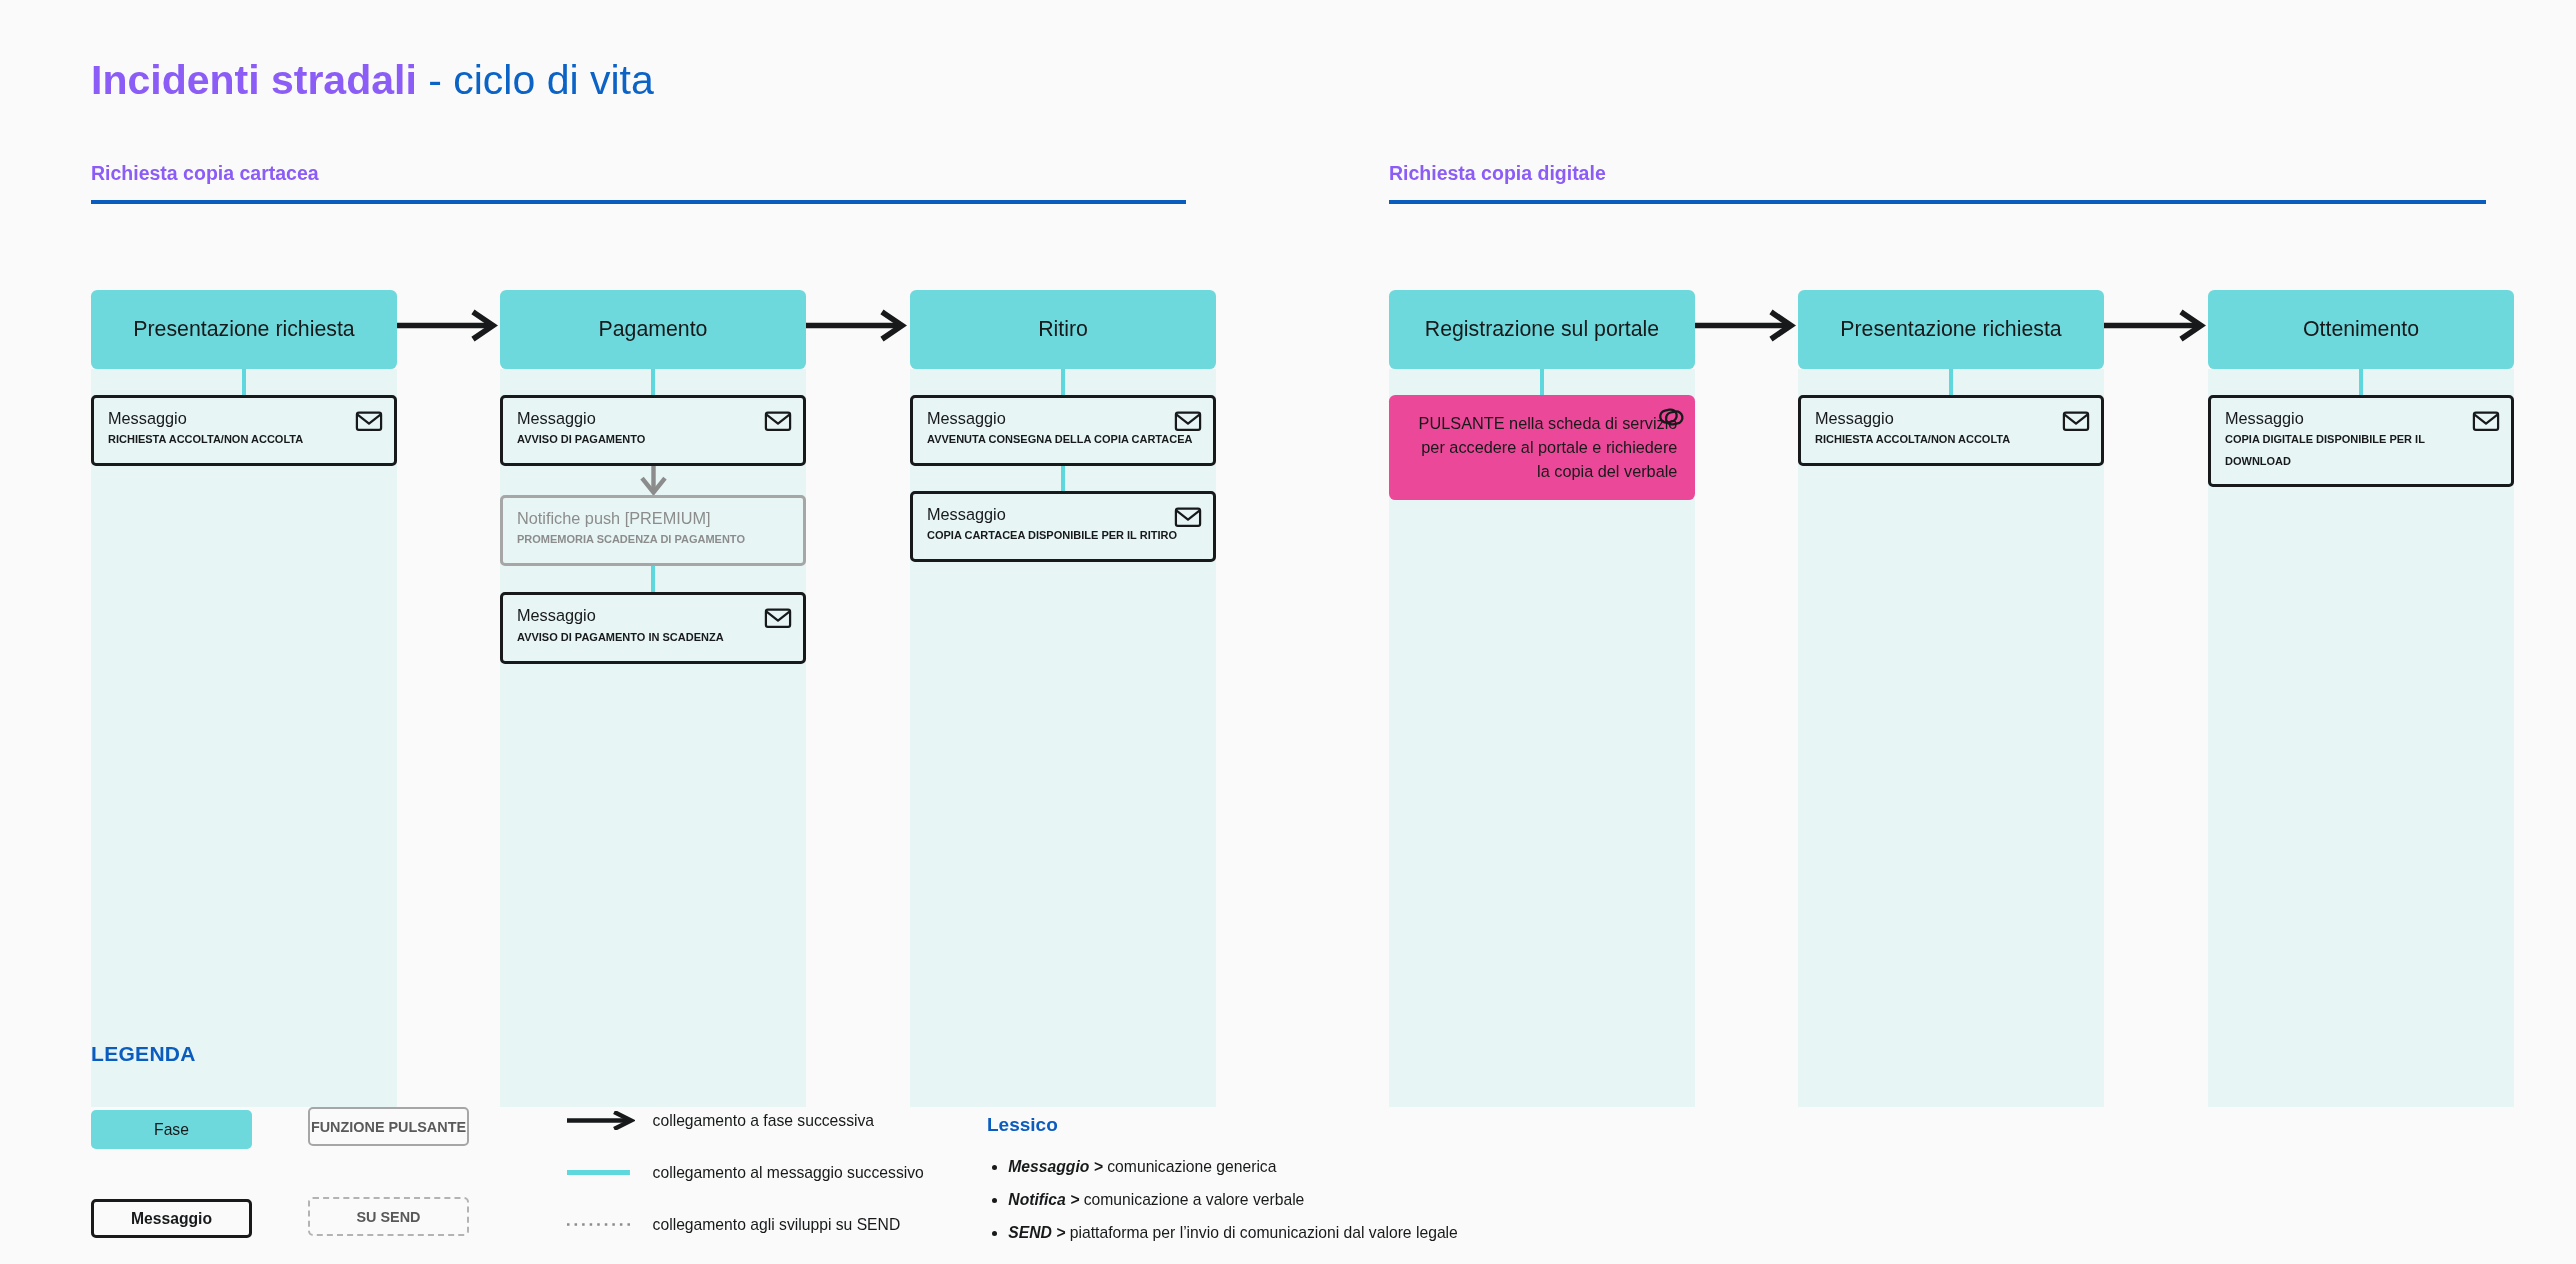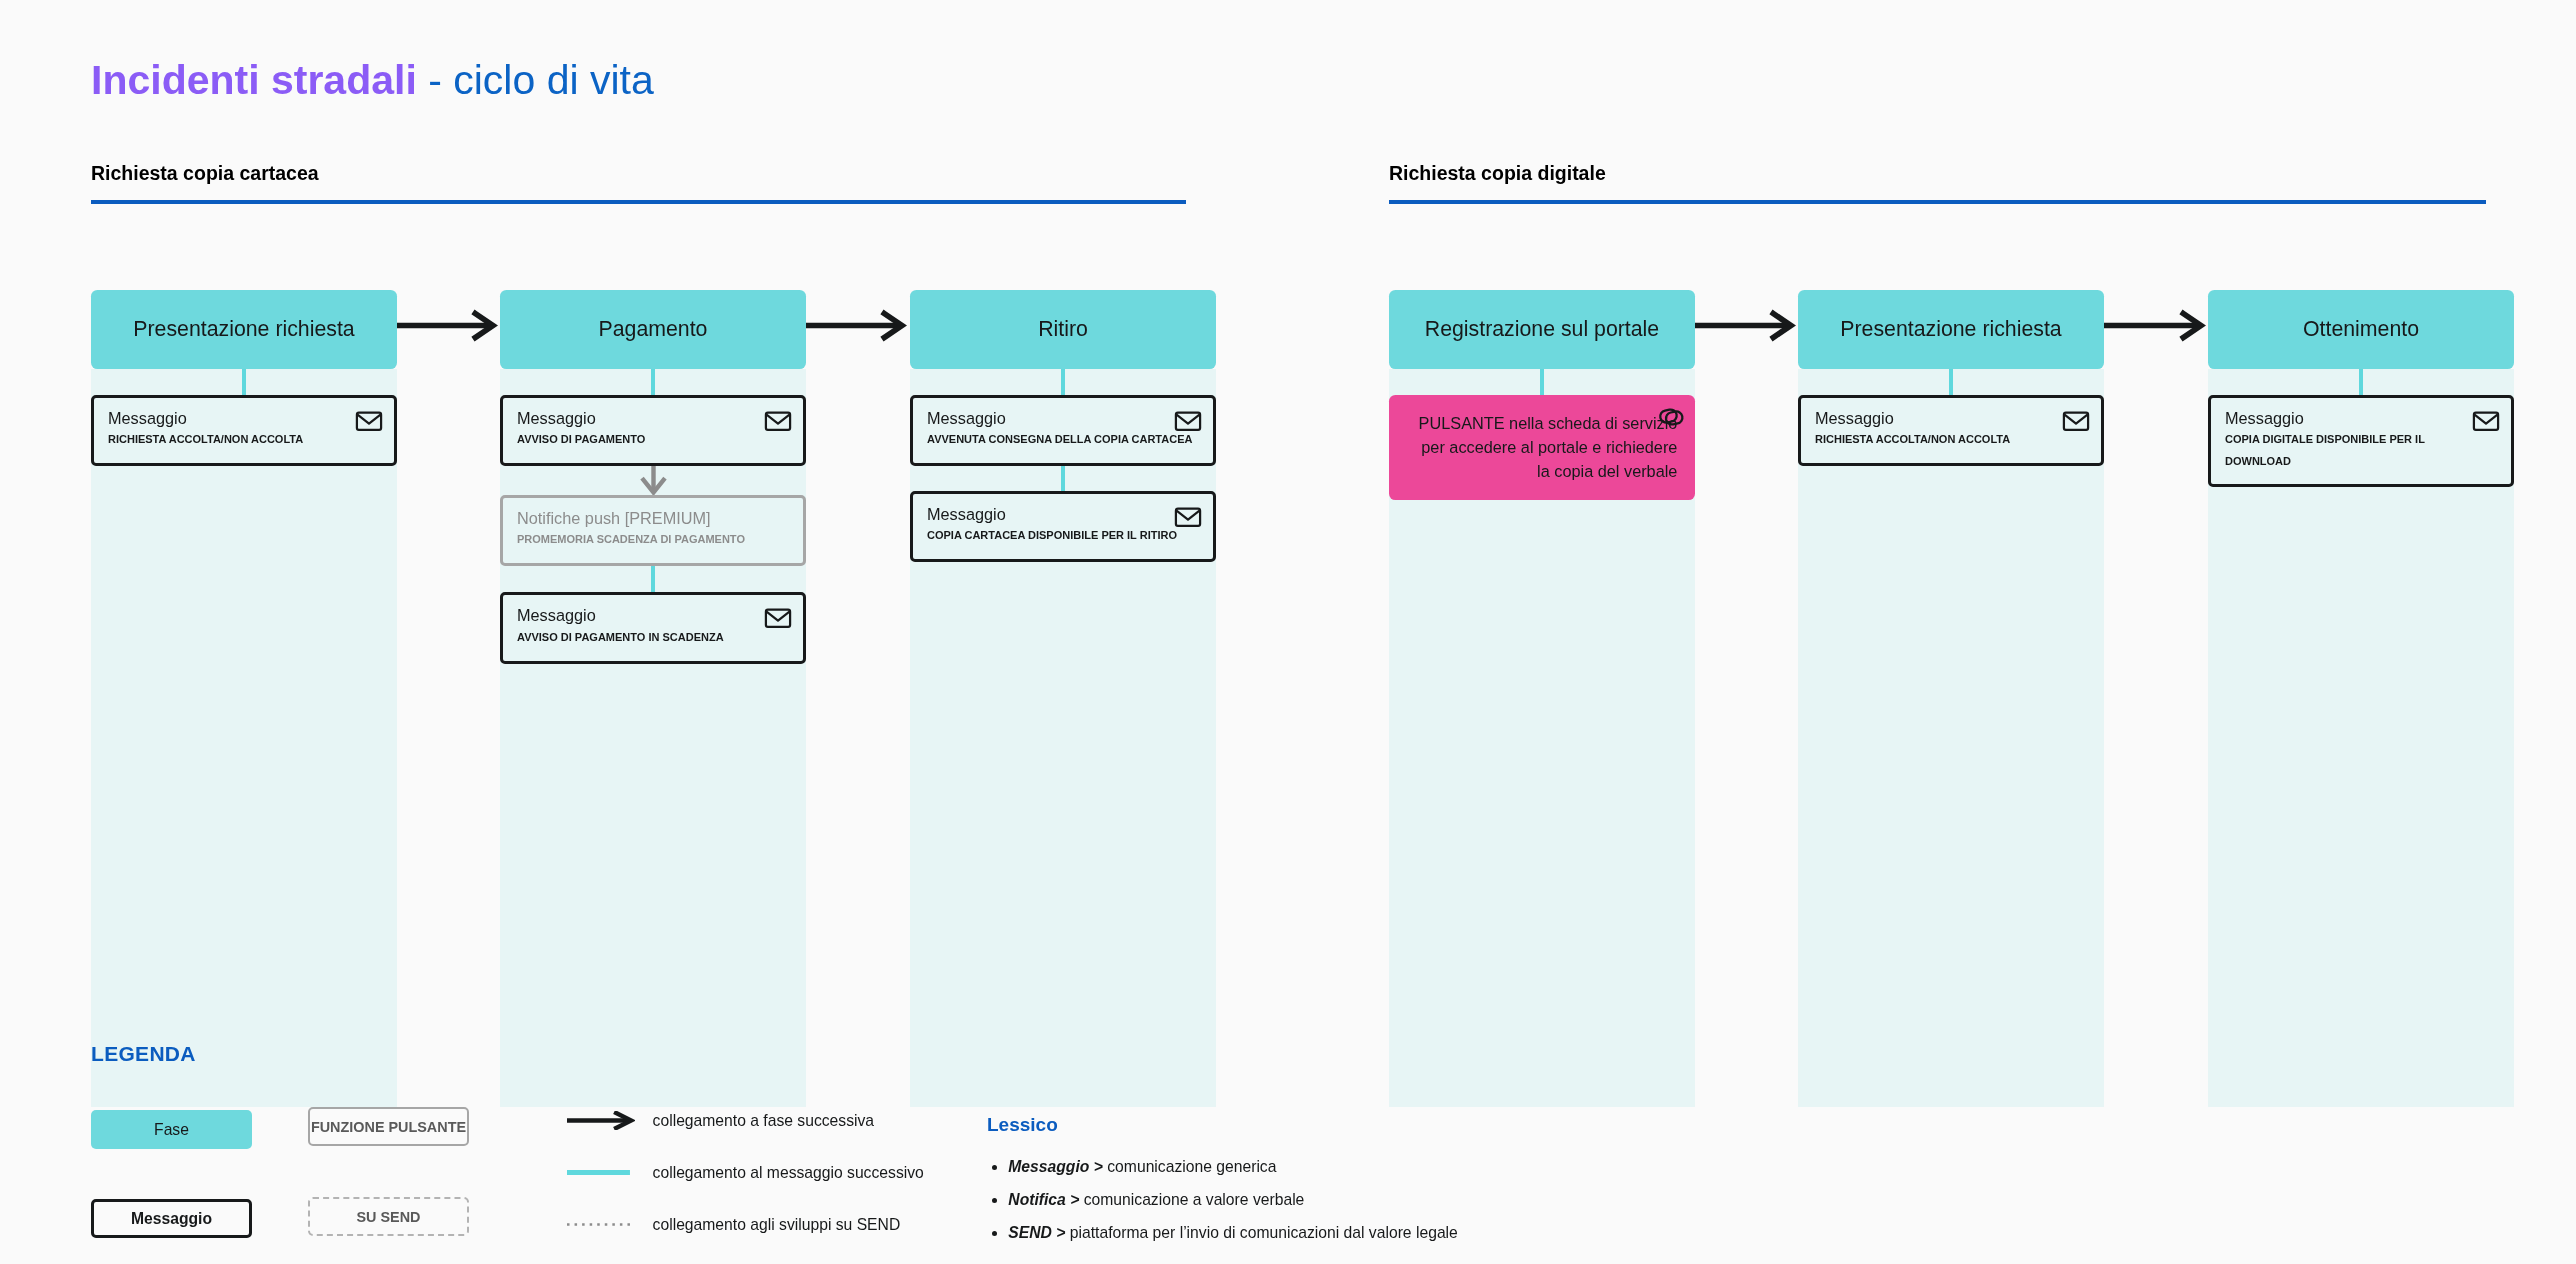--- a/index.html
+++ b/index.html
@@ -32,21 +32,21 @@
   .page-title .t-light {
     font-weight: 400;
     color: #0b63c5;
   }
 
   
   .section-head {
     position: absolute;
     font-weight: 700;
     font-size: 19.5px;
-    color: #000000;
+    color: #8b5cf6;
     white-space: nowrap;
   }
   .section-rule {
     position: absolute;
     height: 3.8px;
     background: #0b5cbf;
   }
 
   
   .column {

